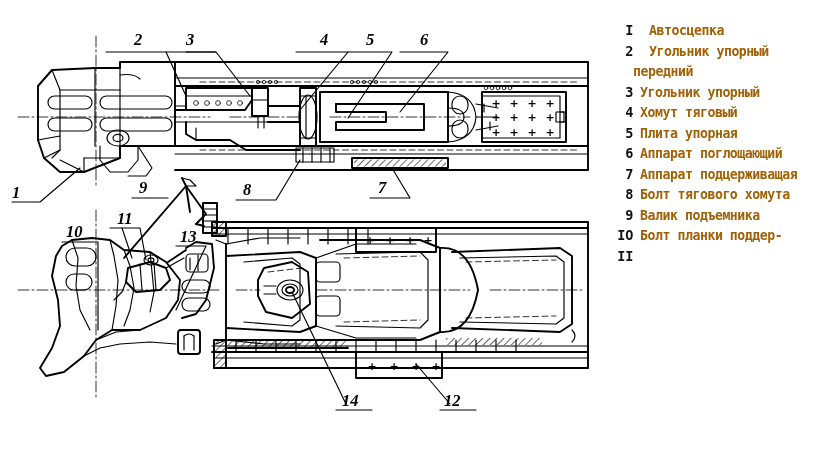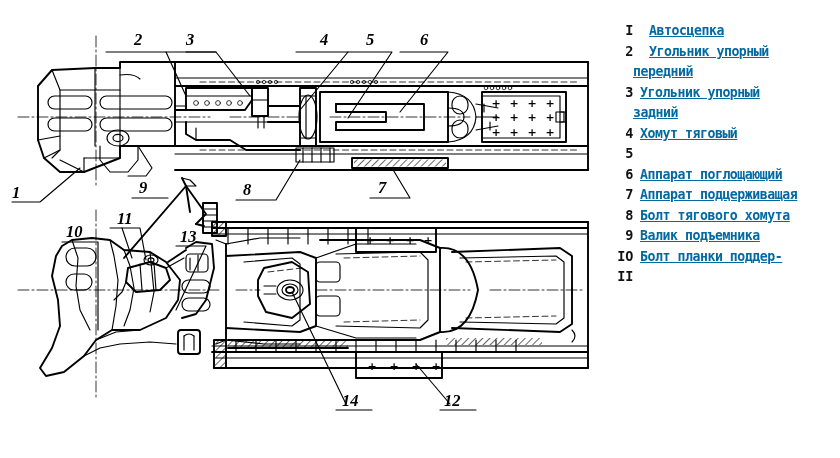--- a/index.html
+++ b/index.html
@@ -15,22 +15,22 @@
   .legend-row{display:flex;align-items:flex-start;margin-bottom:3.5px;}
   .legend-num{
     width:26px;flex:0 0 26px;text-align:right;padding-right:7px;
     font-family:"DejaVu Sans Mono","Liberation Mono",monospace;
     font-size:13.5px;line-height:17px;color:#111;font-weight:600;
     letter-spacing:-0.3px;
   }
   .legend-txt{
     flex:1;
     font-family:"DejaVu Sans Mono","Liberation Mono",monospace;
-    font-size:13.2px;line-height:17px;color:#0369a1;font-weight:600;
-    letter-spacing:-0.45px;white-space:pre;text-decoration:underline;
+    font-size:13.2px;line-height:17px;color:#a16207;font-weight:600;
+    letter-spacing:-0.45px;white-space:pre;
   }
   .legend-cont{margin-bottom:3.5px;}
   .legend-cont .legend-txt{padding-left:0;}
   .cont-pad{width:26px;flex:0 0 26px;}
   .indent{padding-left:9px;}
 </style>
 </head>
 <body>
 
 <div id="root">
@@ -399,32 +399,29 @@
     </div>
     <div class="legend-row legend-cont">
       <div class="cont-pad"></div>
       <div class="legend-txt indent">передний</div>
     </div>
 
     <div class="legend-row">
       <div class="legend-num">3</div>
       <div class="legend-txt">Угольник упорный</div>
     </div>
-    <div class="legend-row legend-cont">
-      <div class="cont-pad"></div>
-      <div class="legend-txt indent">задний</div>
-    </div>
 
     <div class="legend-row">
       <div class="legend-num">4</div>
       <div class="legend-txt">Хомут тяговый</div>
     </div>
 
     <div class="legend-row">
       <div class="legend-num">5</div>
+      <div class="legend-txt">Плита упорная</div>
     </div>
 
     <div class="legend-row">
       <div class="legend-num">6</div>
       <div class="legend-txt">Аппарат поглощающий</div>
     </div>
 
     <div class="legend-row">
       <div class="legend-num">7</div>
       <div class="legend-txt">Аппарат подцерживащая</div>

